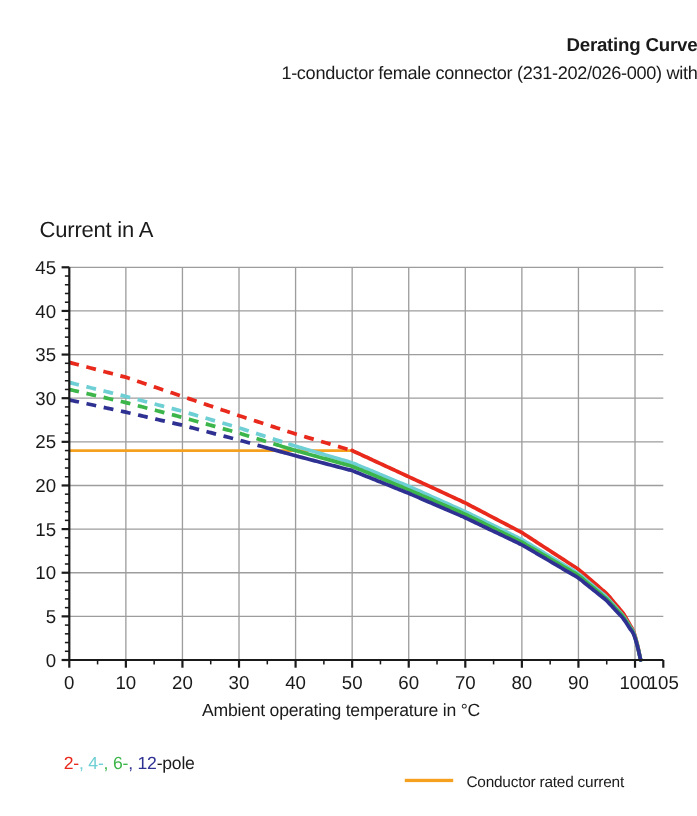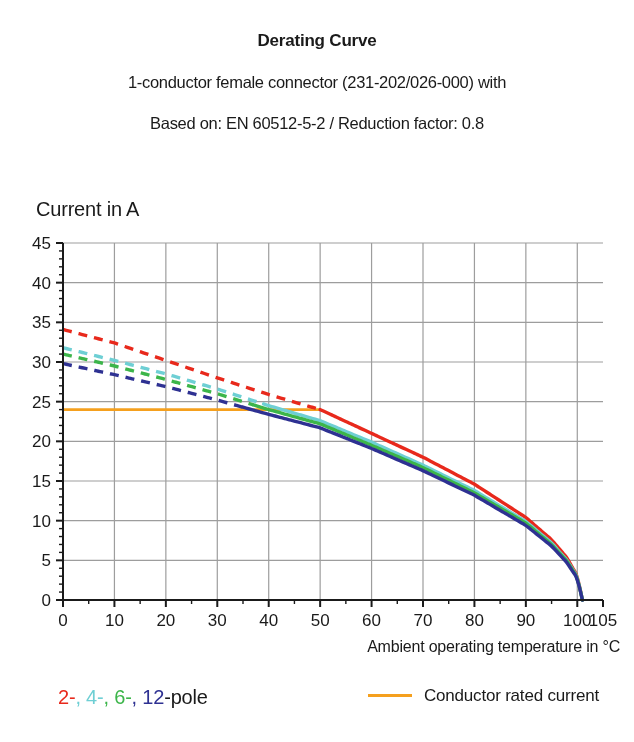--- a/index.html
+++ b/index.html
@@ -15,55 +15,54 @@
     overflow: hidden;
     position: relative;
   }
 
   
   .title-block {
     position: absolute;
     top: 28px;
     left: 0;
     width: 634px;
-    text-align: center;
+    text-align: right;
   }
   .title-main {
     font-size: 17px;
     font-weight: bold;
     line-height: 26px;
     letter-spacing: -0.2px;
   }
   .title-sub {
     font-size: 16.5px;
     font-weight: normal;
     line-height: 26px;
     letter-spacing: -0.3px;
-    margin-top: 15px;
   }
   .title-sub sup {
     font-size: 10px;
     vertical-align: super;
     line-height: 0;
   }
 
   
   .y-axis-title {
     position: absolute;
     left: 36px;
     top: 198px;
     font-size: 20px;
     letter-spacing: -0.2px;
   }
   .x-axis-title {
     position: absolute;
     left: 0;
     top: 638px;
     width: 620px;
-    text-align: right;
+    text-align: center;
     font-size: 16px;
     letter-spacing: -0.2px;
   }
 
   
   .chart-wrap {
     position: absolute;
     left: 0;
     top: 0;
     width: 634px;
@@ -78,49 +77,48 @@
     position: absolute;
     top: 686px;
     left: 0;
     width: 634px;
     height: 30px;
   }
   .legend-poles {
     position: absolute;
     left: 58px;
     top: 0;
-    font-size: 20px;
+    font-size: 16px;
     letter-spacing: -0.2px;
     white-space: nowrap;
   }
   .legend-poles span { font-weight: normal; }
   .legend-rated {
     position: absolute;
     left: 368px;
-    top: 0;
-    font-size: 17px;
+    top: 16px;
+    font-size: 14px;
     letter-spacing: -0.2px;
     white-space: nowrap;
   }
   .legend-swatch {
     display: inline-block;
     width: 44px;
     height: 3px;
     vertical-align: middle;
     margin-right: 12px;
     margin-bottom: 3px;
   }
 </style>
 </head>
 <body>
 
 <div class="title-block">
   <div class="title-main">Derating Curve</div>
   <div class="title-sub">1-conductor female connector (231-202/026-000) with</div>
-  <div class="title-sub">Based on: EN 60512-5-2 / Reduction factor: 0.8</div>
 </div>
 
 <div class="y-axis-title">Current in A</div>
 <div class="x-axis-title">Ambient operating temperature in °C</div>
 
 <div class="chart-wrap">
   <svg class="chart" id="chart-svg" width="634" height="680">
       <g>
         <line x1="63" y1="560.3333333333334" x2="603" y2="560.3333333333334" stroke="#9d9d9d" stroke-width="1.2"></line>
         <line x1="63" y1="520.6666666666666" x2="603" y2="520.6666666666666" stroke="#9d9d9d" stroke-width="1.2"></line>

